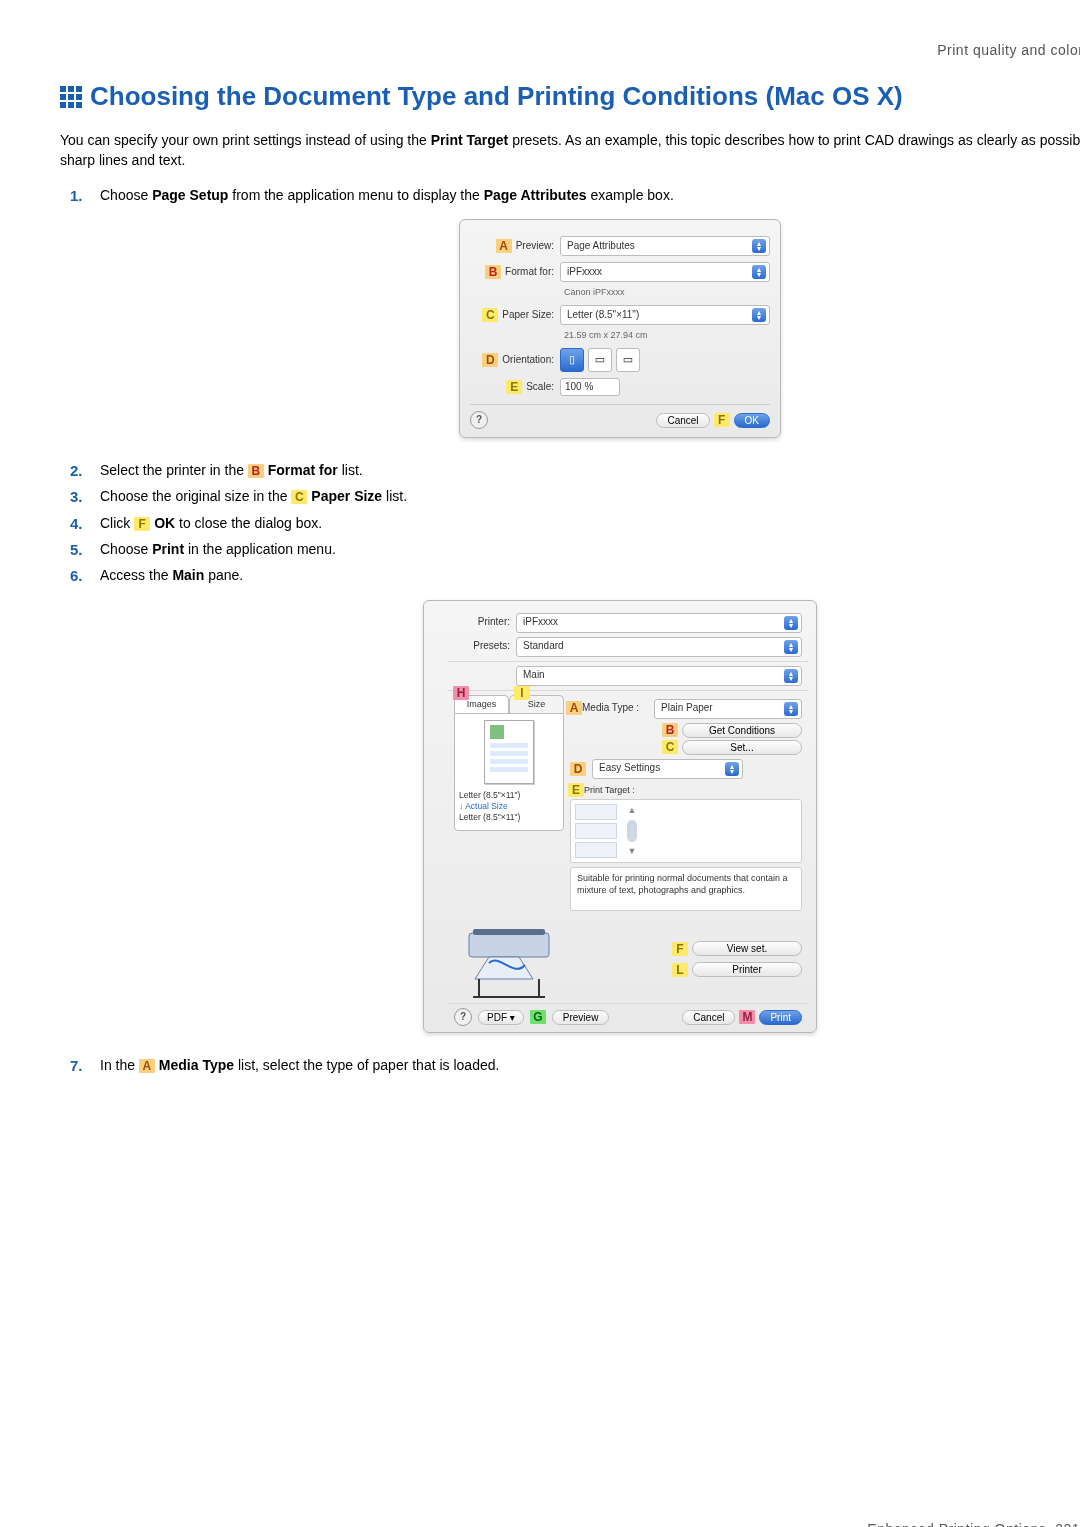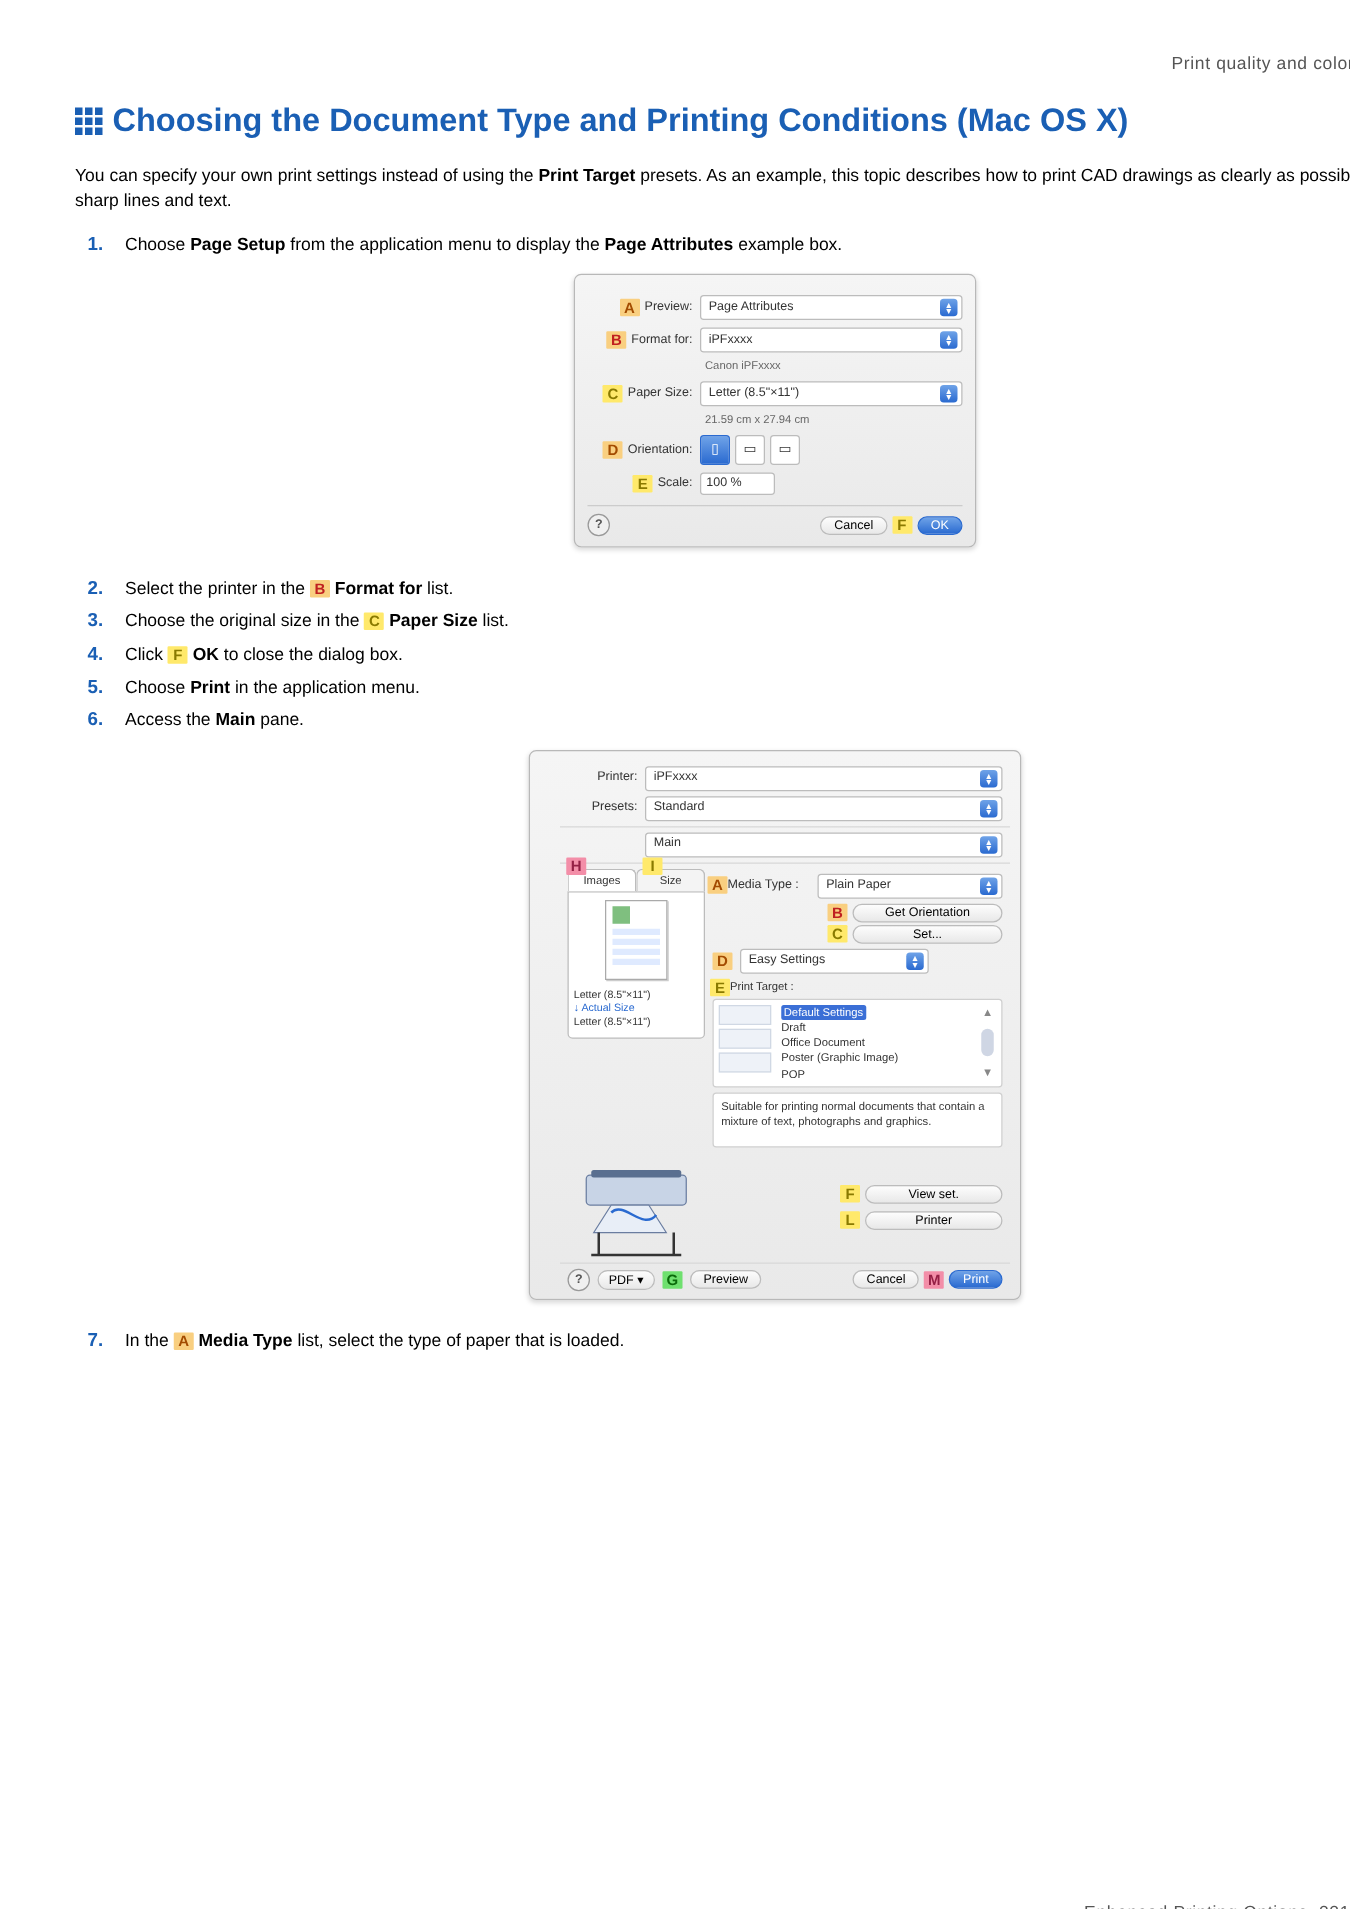--- a/index.html
+++ b/index.html
@@ -368,21 +368,21 @@
           <div class="rightcol">
             <div class="media-row">
               <div class="lbl"><span class="callout cA" style="position:absolute;left:-4px;top:0">A</span><span style="margin-left:12px">Media Type :</span></div>
               <div class="mac-select">
                     <span>Plain Paper</span>
                     <span class="arrows"></span>
                   </div>
             </div>
             <div class="ind-row">
               <span class="callout cB">B</span>
-              <button class="mac-btn wide-btn" style="flex:none;width:120px">Get Orientation</button>
+              <button class="mac-btn wide-btn" style="flex:none;width:120px">Get Conditions</button>
             </div>
             <div class="ind-row">
               <span class="callout cC">C</span>
               <button class="mac-btn" style="width:120px">Set...</button>
             </div>
             <div class="media-row">
               <span class="callout cD">D</span>
               <div class="mac-select" style="flex:none;width:140px">
                     <span>Easy Settings</span>
                     <span class="arrows"></span>
@@ -390,27 +390,20 @@
             </div>
             <div style="position:relative;margin-top:2px;">
               <span class="callout cE" style="position:absolute;left:-2px;top:0">E</span>
               <span style="margin-left:14px;font-size:9px">Print Target :</span>
             </div>
             <div class="targets-box">
               <div class="targets-thumbs">
                 <div class="tthumb"></div>
                     <div class="tthumb"></div>
                     <div class="tthumb"></div>
-              </div>
-              <div class="targets-list">
-                <div><span class="sel">Default Settings</span></div>
-                <div>Draft</div>
-                <div>Office Document</div>
-                <div>Poster (Graphic Image)</div>
-                <div>POP</div>
               </div>
               <div class="targets-scroll">
                 <span>▲</span>
                     <div class="knob"></div>
                     <span>▼</span>
               </div>
             </div>
             <div class="desc-box">Suitable for printing normal documents that contain a mixture of text, photographs and graphics.</div>
           </div>
         </div>

